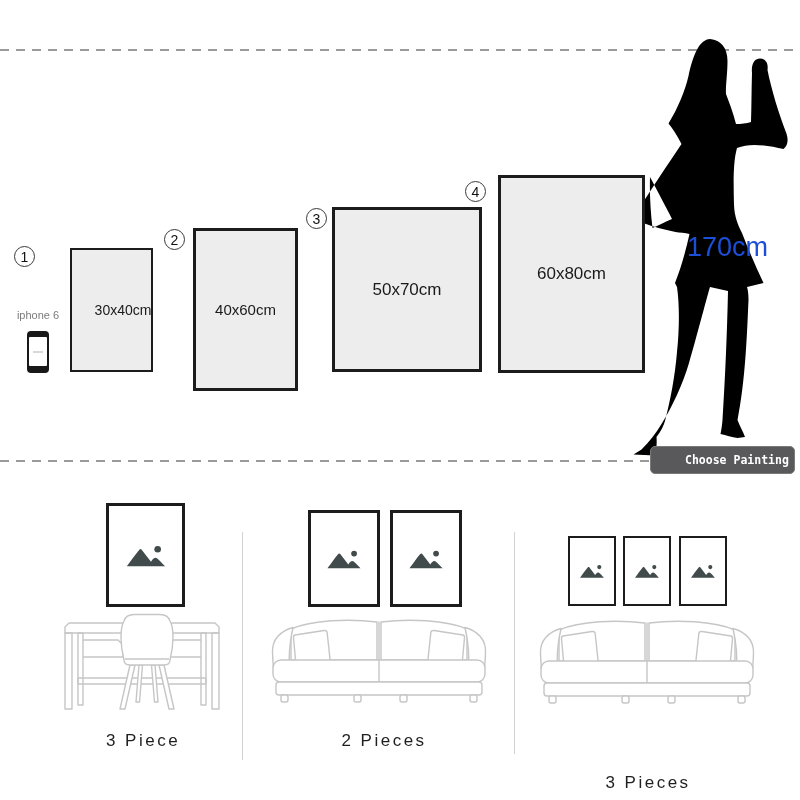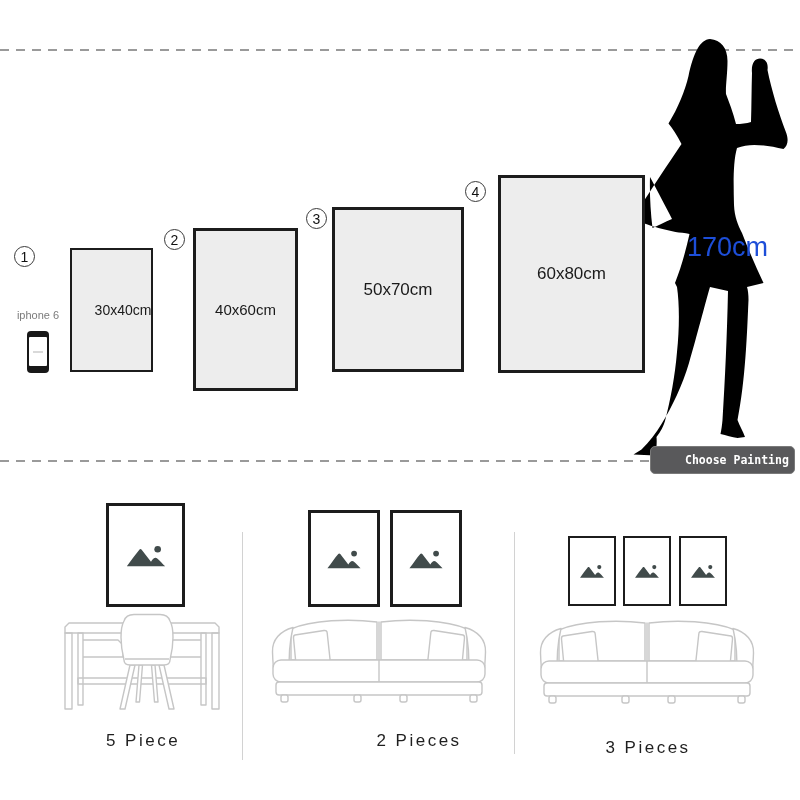--- a/index.html
+++ b/index.html
@@ -80,21 +80,21 @@
   <div class="badge" style="left:465px;top:181px;">
     <span>4</span>
   </div>
 
   <div class="size-frame" style="left:70px;top:248px;width:83px;height:124px;border-width:2px;padding-left:23px;">
     <span class="size-label" style="font-size:14px;">30x40cm</span>
   </div>
   <div class="size-frame" style="left:193px;top:228px;width:105px;height:163px;">
     <span class="size-label" style="font-size:15px;">40x60cm</span>
   </div>
-  <div class="size-frame" style="left:332px;top:207px;width:132px;height:165px;text-align:center;">
+  <div class="size-frame" style="left:332px;top:207px;width:150px;height:165px;text-align:center;">
     <span class="size-label" style="font-size:17px;">50x70cm</span>
   </div>
   <div class="size-frame" style="left:498px;top:175px;width:147px;height:198px;justify-content:center;">
     <span class="size-label" style="font-size:17px;">60x80cm</span>
   </div>
 
   <div class="phone-label" style="left:38px;top:309px;">iphone 6</div>
   <div class="phone" style="left:27px;top:331px;">
     <div class="screen">
       <div class="screen-mark"></div>
@@ -177,21 +177,21 @@
     </g>
     <g stroke="#c6c6c6" stroke-width="1.4" fill="#ffffff" stroke-linejoin="round">
       <path d="M68 53 L58 97 L63 97 L73 53 Z"></path>
       <path d="M102 53 L112 97 L107 97 L97 53 Z"></path>
       <path d="M77 53 L74 90 L77.5 90 L80.5 53 Z"></path>
       <path d="M93 53 L96 90 L92.5 90 L89.5 53 Z"></path>
       <path d="M62 48 C58 32 58 16 62 9 C63.5 4 67 2.5 72 2.5 L98 2.5 C103 2.5 106.5 4 108 9 C112 16 112 32 108 48 C108 51.5 105.5 53 102 53 L68 53 C64.5 53 62 51.5 62 48 Z"></path>
       <path d="M63 47 H107" fill="none"></path>
     </g>
   </svg>
-  <div class="scene-label" style="left:143px;top:731px;">5 Piece</div>
+  <div class="scene-label" style="left:143px;top:731px;">3 Piece</div>
 
   <div class="wall-frame" style="left:308px;top:510px;width:72px;height:97px;">
     <svg width="36" height="22" viewBox="0 0 50 30">
       <circle cx="39" cy="7.5" r="4" fill="#414b4b"></circle>
       <path fill="#414b4b" d="M2 28 C7 21 12 14 17 8 C17.8 7 19 7 19.8 8 L31 22.5 C33.5 18.5 36 16.5 38.5 18.5 C41.5 21 45 25 48 28 Z"></path>
     </svg>
   </div>
   <div class="wall-frame" style="left:390px;top:510px;width:72px;height:97px;">
     <svg width="36" height="22" viewBox="0 0 50 30">
       <circle cx="39" cy="7.5" r="4" fill="#414b4b"></circle>
@@ -209,21 +209,21 @@
       <path d="M199 23 L170 18.5 C168 18.2 167 19 166.8 21 L164 47 C163.8 49 164.5 50 166.5 50.2 L195 53 C197 53.2 198 52.5 198.2 50.5 L200.5 26 C200.7 24 200 23.3 199 23 Z"></path>
       <rect x="9" y="48" width="212" height="22" rx="8"></rect>
       <path d="M115 48 V70" fill="none"></path>
       <rect x="12" y="70" width="206" height="13" rx="3"></rect>
       <rect x="17" y="83" width="7" height="7" rx="2"></rect>
       <rect x="90" y="83" width="7" height="7" rx="2"></rect>
       <rect x="136" y="83" width="7" height="7" rx="2"></rect>
       <rect x="206" y="83" width="7" height="7" rx="2"></rect>
     </g>
   </svg>
-  <div class="scene-label" style="left:384px;top:731px;margin-left:35px;">2 Pieces</div>
+  <div class="scene-label" style="left:384px;top:731px;">2 Pieces</div>
 
   <div class="wall-frame thin" style="left:568px;top:536px;width:48px;height:70px;">
     <svg width="26" height="16" viewBox="0 0 50 30">
       <circle cx="39" cy="7.5" r="4" fill="#414b4b"></circle>
       <path fill="#414b4b" d="M2 28 C7 21 12 14 17 8 C17.8 7 19 7 19.8 8 L31 22.5 C33.5 18.5 36 16.5 38.5 18.5 C41.5 21 45 25 48 28 Z"></path>
     </svg>
   </div>
   <div class="wall-frame thin" style="left:623px;top:536px;width:48px;height:70px;">
     <svg width="26" height="16" viewBox="0 0 50 30">
       <circle cx="39" cy="7.5" r="4" fill="#414b4b"></circle>
@@ -247,15 +247,15 @@
       <path d="M199 23 L170 18.5 C168 18.2 167 19 166.8 21 L164 47 C163.8 49 164.5 50 166.5 50.2 L195 53 C197 53.2 198 52.5 198.2 50.5 L200.5 26 C200.7 24 200 23.3 199 23 Z"></path>
       <rect x="9" y="48" width="212" height="22" rx="8"></rect>
       <path d="M115 48 V70" fill="none"></path>
       <rect x="12" y="70" width="206" height="13" rx="3"></rect>
       <rect x="17" y="83" width="7" height="7" rx="2"></rect>
       <rect x="90" y="83" width="7" height="7" rx="2"></rect>
       <rect x="136" y="83" width="7" height="7" rx="2"></rect>
       <rect x="206" y="83" width="7" height="7" rx="2"></rect>
     </g>
   </svg>
-  <div class="scene-label" style="left:648px;top:738px;">3 Pieces</div>
+  <div class="scene-label" style="left:648px;top:773px;">3 Pieces</div>
 
 </div>
 
 </body></html>

